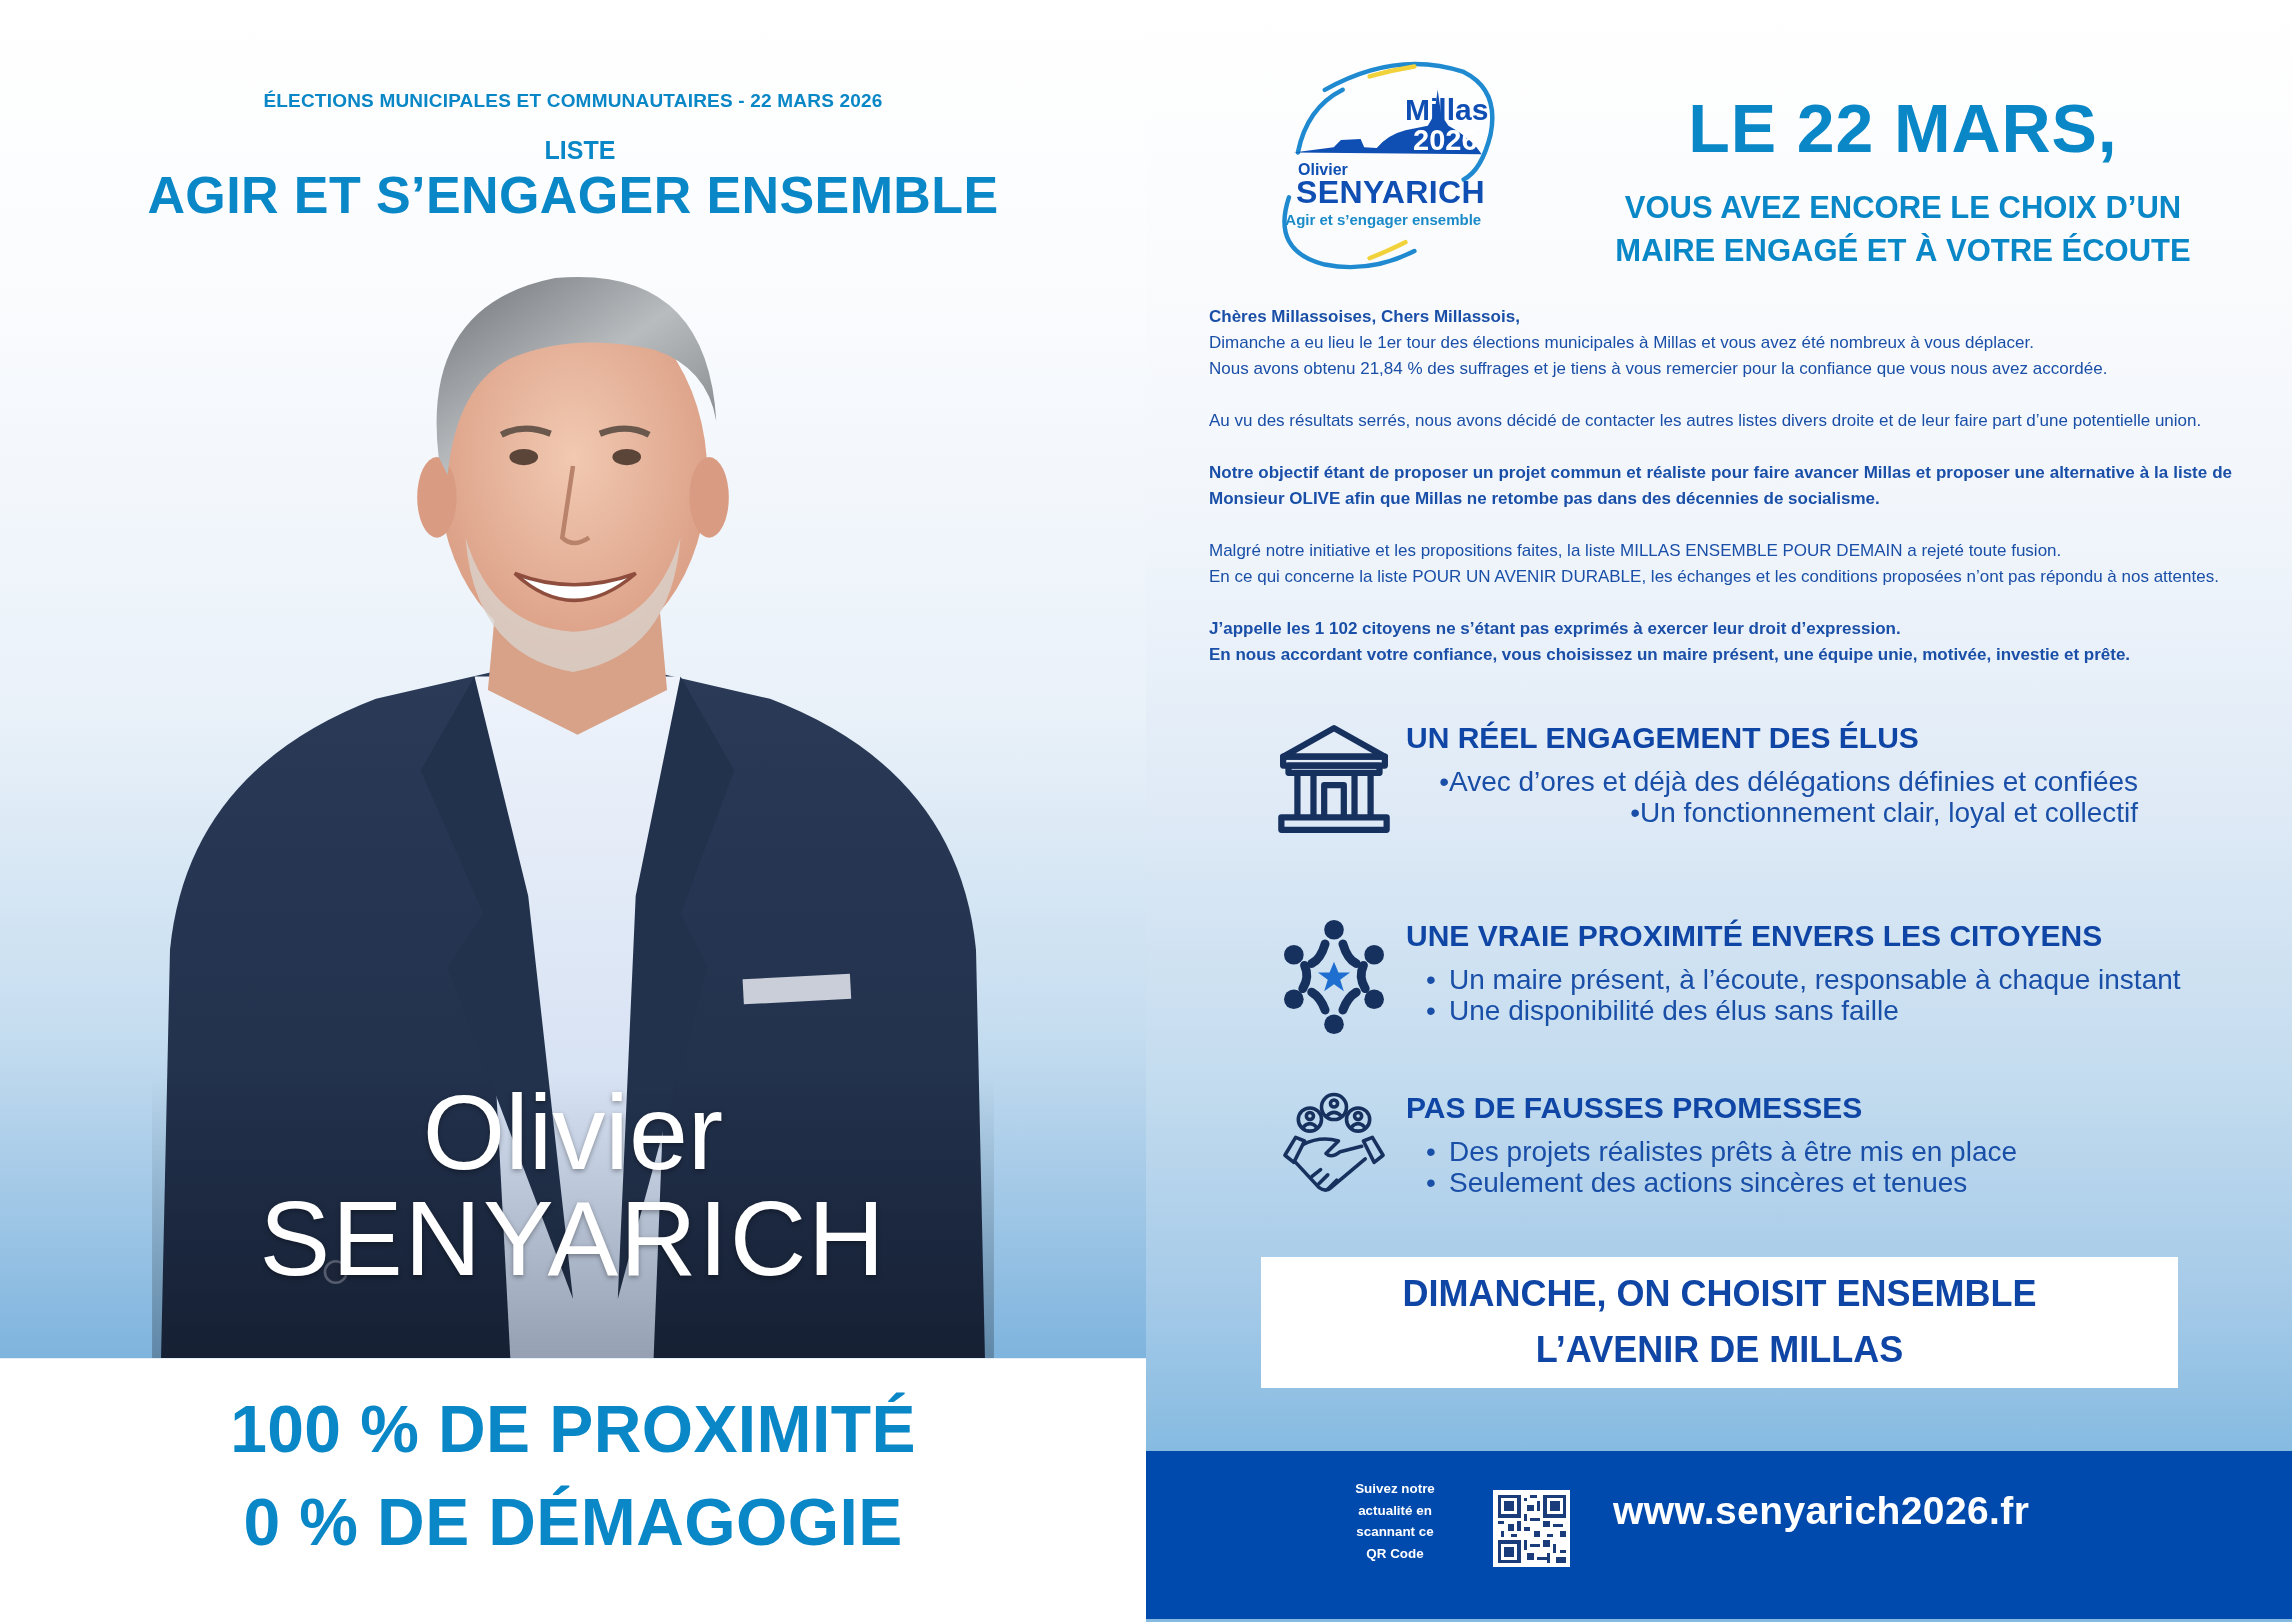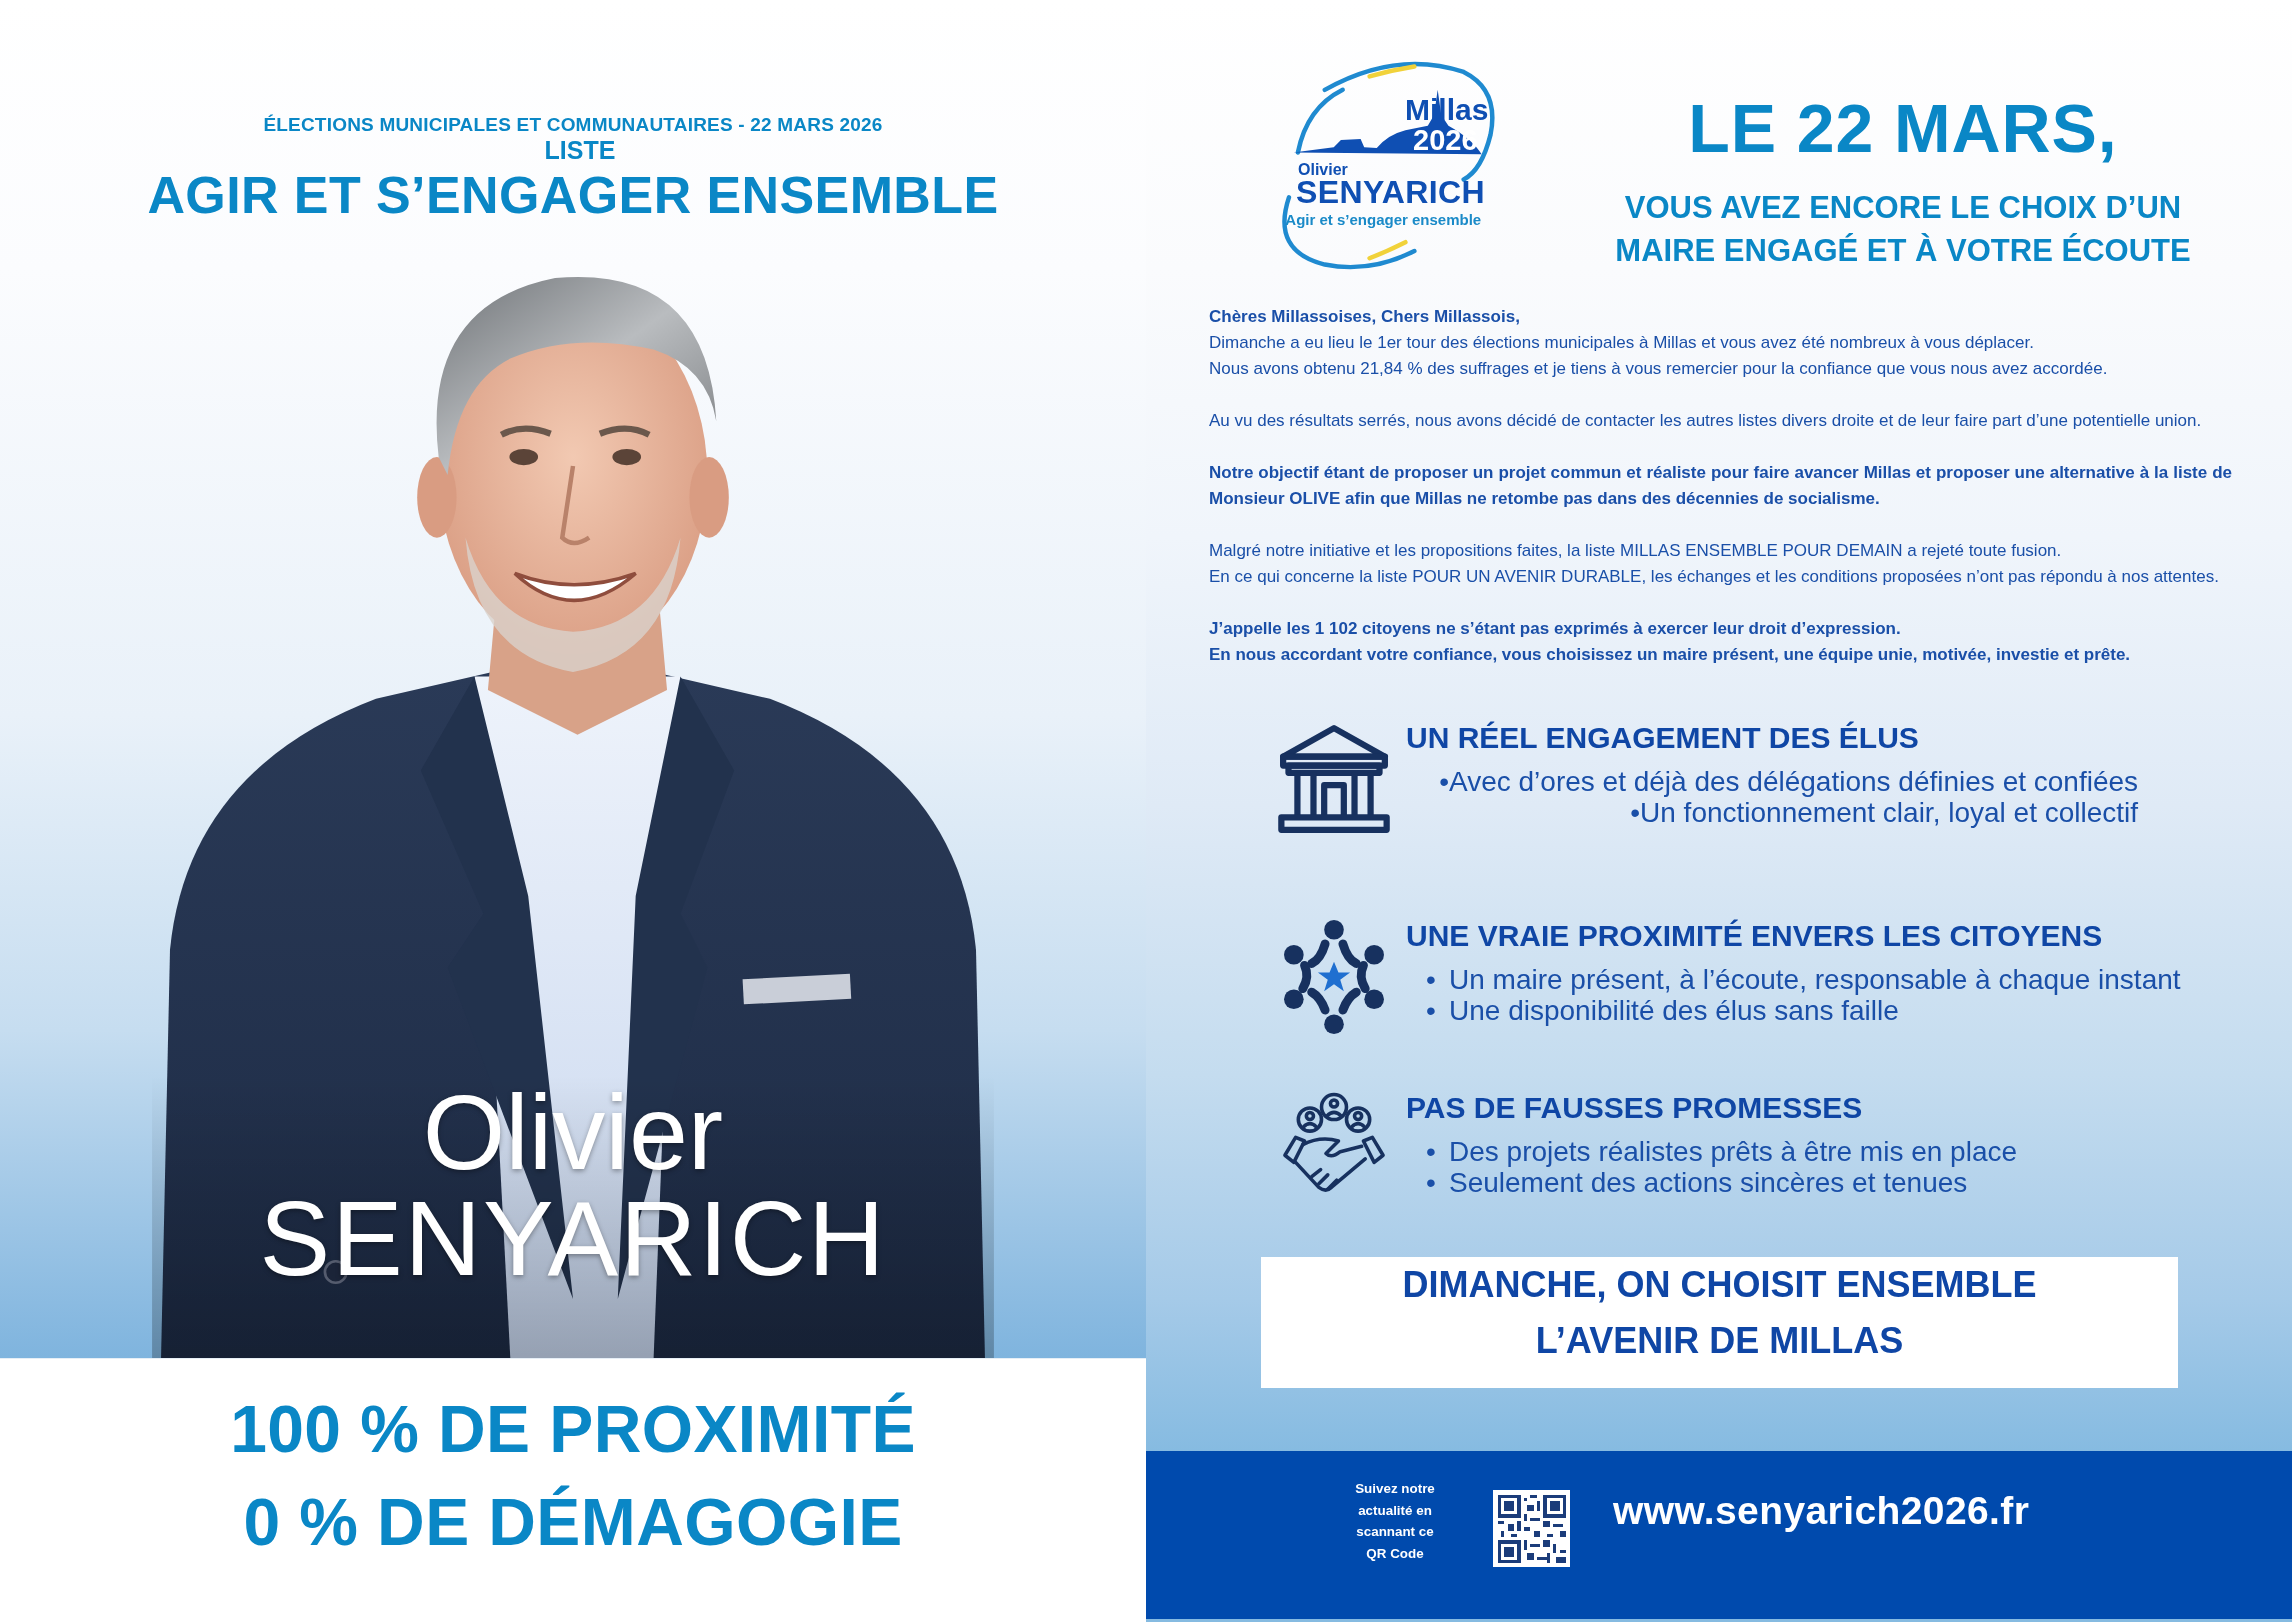--- a/index.html
+++ b/index.html
@@ -7,21 +7,21 @@
   body { font-family: "Liberation Sans", "DejaVu Sans", sans-serif; position: relative; }
 
   
   .left {
     position: absolute; left: 0; top: 0; width: 1146px; height: 1623px;
     background: linear-gradient(to bottom, #ffffff 0px, #fbfcfe 269px, #e9f1f9 716px, #c6ddf0 1030px, #7fb4de 1358px);
     overflow: hidden;
   }
   .left .kicker {
     position: absolute; top: 90px; left: 0; width: 1146px; text-align: center;
-    color: #0a87c6; font-size: 19px; font-weight: 700; letter-spacing: 0.2px; margin-top: 24px;
+    color: #0a87c6; font-size: 19px; font-weight: 700; letter-spacing: 0.2px;
   }
   .left .liste {
     position: absolute; top: 136px; left: 7px; width: 1146px; text-align: center;
     color: #0a87c6; font-size: 25px; font-weight: 700;
   }
   .left .list-name {
     position: absolute; top: 165px; left: 0; width: 1146px; text-align: center;
     color: #0a87c6; font-size: 52px; font-weight: 700; letter-spacing: 0.4px;
   }
 
@@ -81,21 +81,21 @@
   .commit .title { position: absolute; left: 399px; left: 130px; top: 0; font-size: 30px; font-weight: 700; color: #0f46a5; white-space: nowrap; }
   .commit ul { position: absolute; left: 150px; top: 45px; list-style: none; }
   .commit li { font-size: 28px; line-height: 31px; color: #1a4fa8; white-space: nowrap; }
   .commit li::before { content: "\2022"; display: inline-block; width: 23px; color: #1a4fa8; }
   .c1 { top: 721px; text-align: right; }
   .c2 { top: 919px; }
   .c3 { top: 1091px; }
 
   .cta {
     position: absolute; left: 115px; top: 1257px; width: 917px; height: 131px; background: #ffffff;
-    text-align: center; color: #0f46a5; font-weight: 700; font-size: 36px; line-height: 56px; 
+    text-align: center; color: #0f46a5; font-weight: 700; font-size: 36px; line-height: 56px; padding-top: 9px;
   }
   .cta span { display: block; }
 
   .footer { position: absolute; left: 0; top: 1451px; width: 1146px; height: 168px; background: #004aad; }
   .footer .follow {
     position: absolute; left: 206px; top: 27px; width: 86px; text-align: center;
     color: #ffffff; font-size: 13.4px; font-weight: 700; line-height: 21.5px;
   }
   .footer .qr { position: absolute; left: 347px; top: 39px; width: 77px; height: 77px; background: #ffffff; padding: 4.5px; }
   .footer .qr svg { width: 68px; height: 68px; display: block; }

